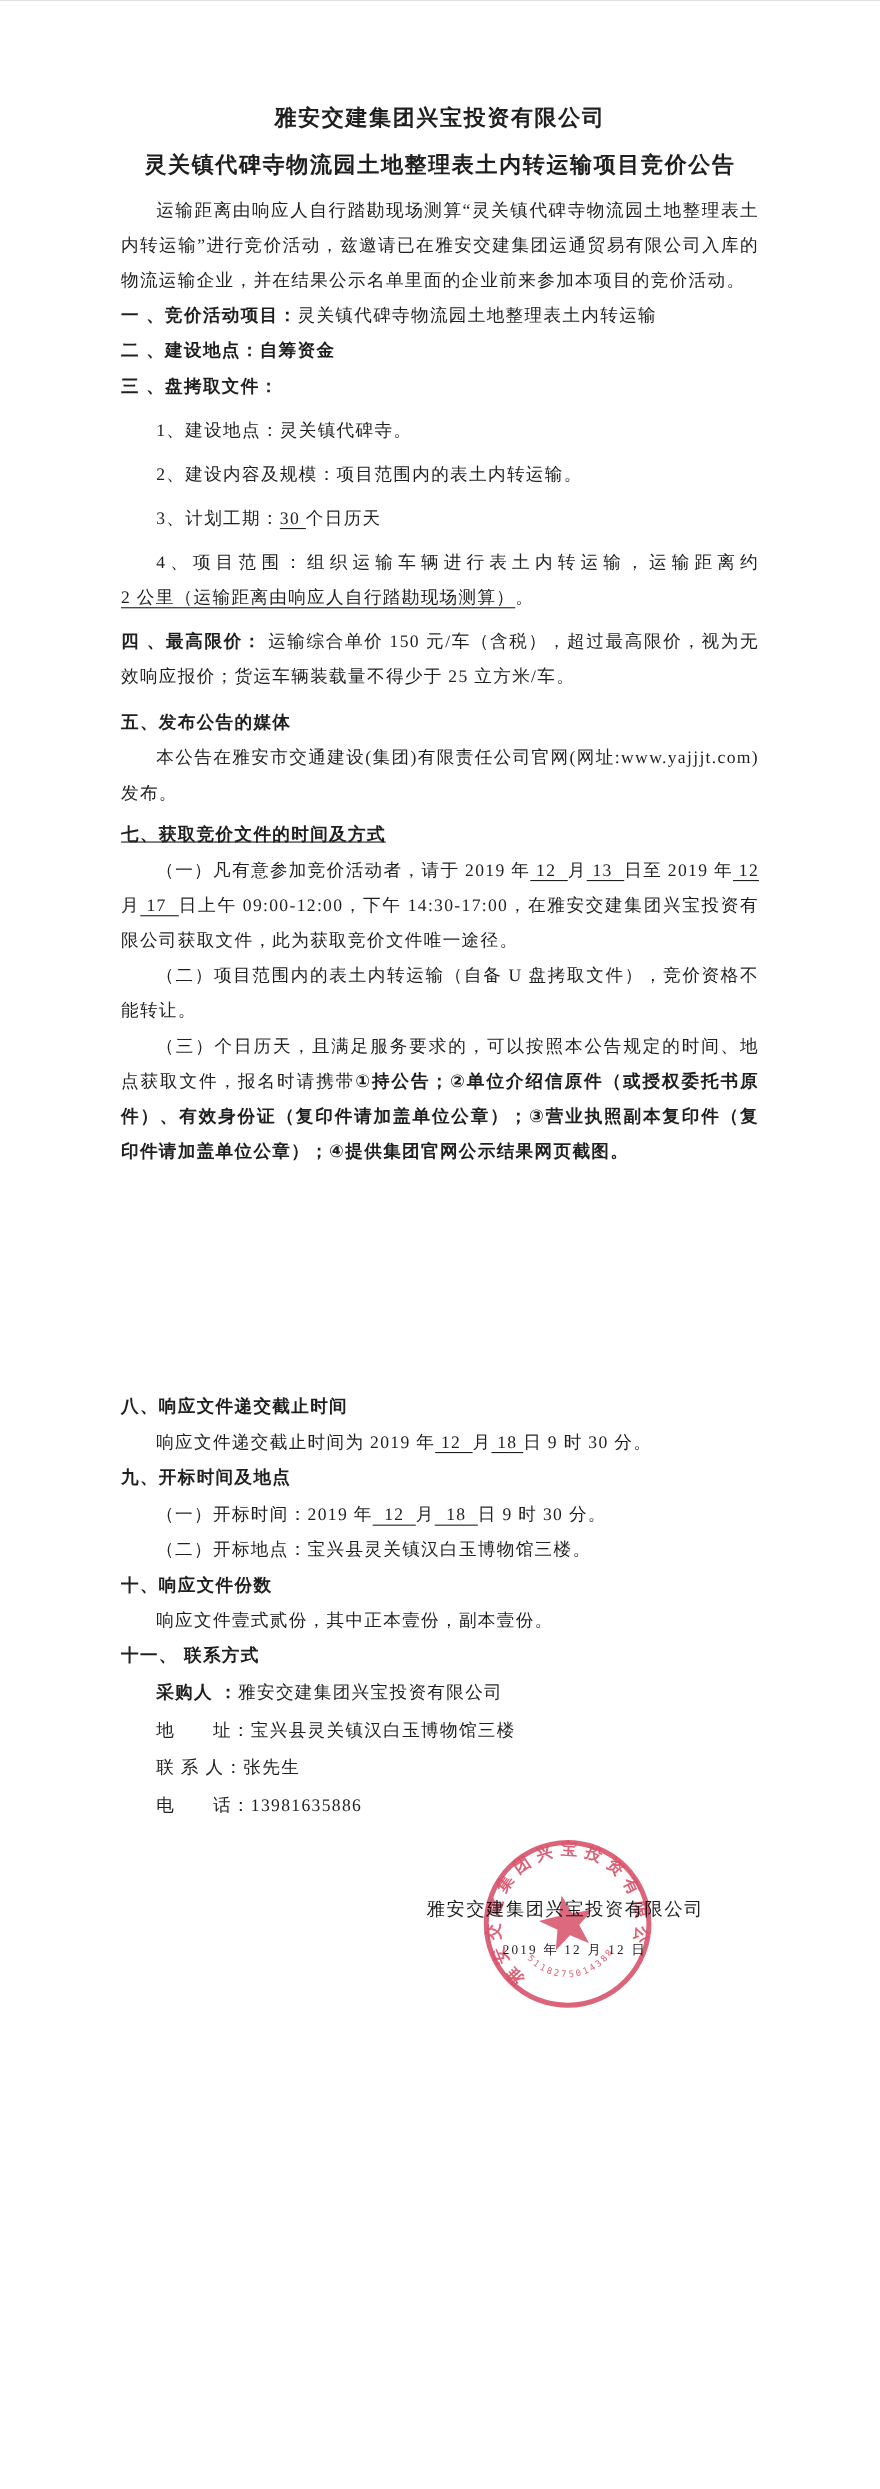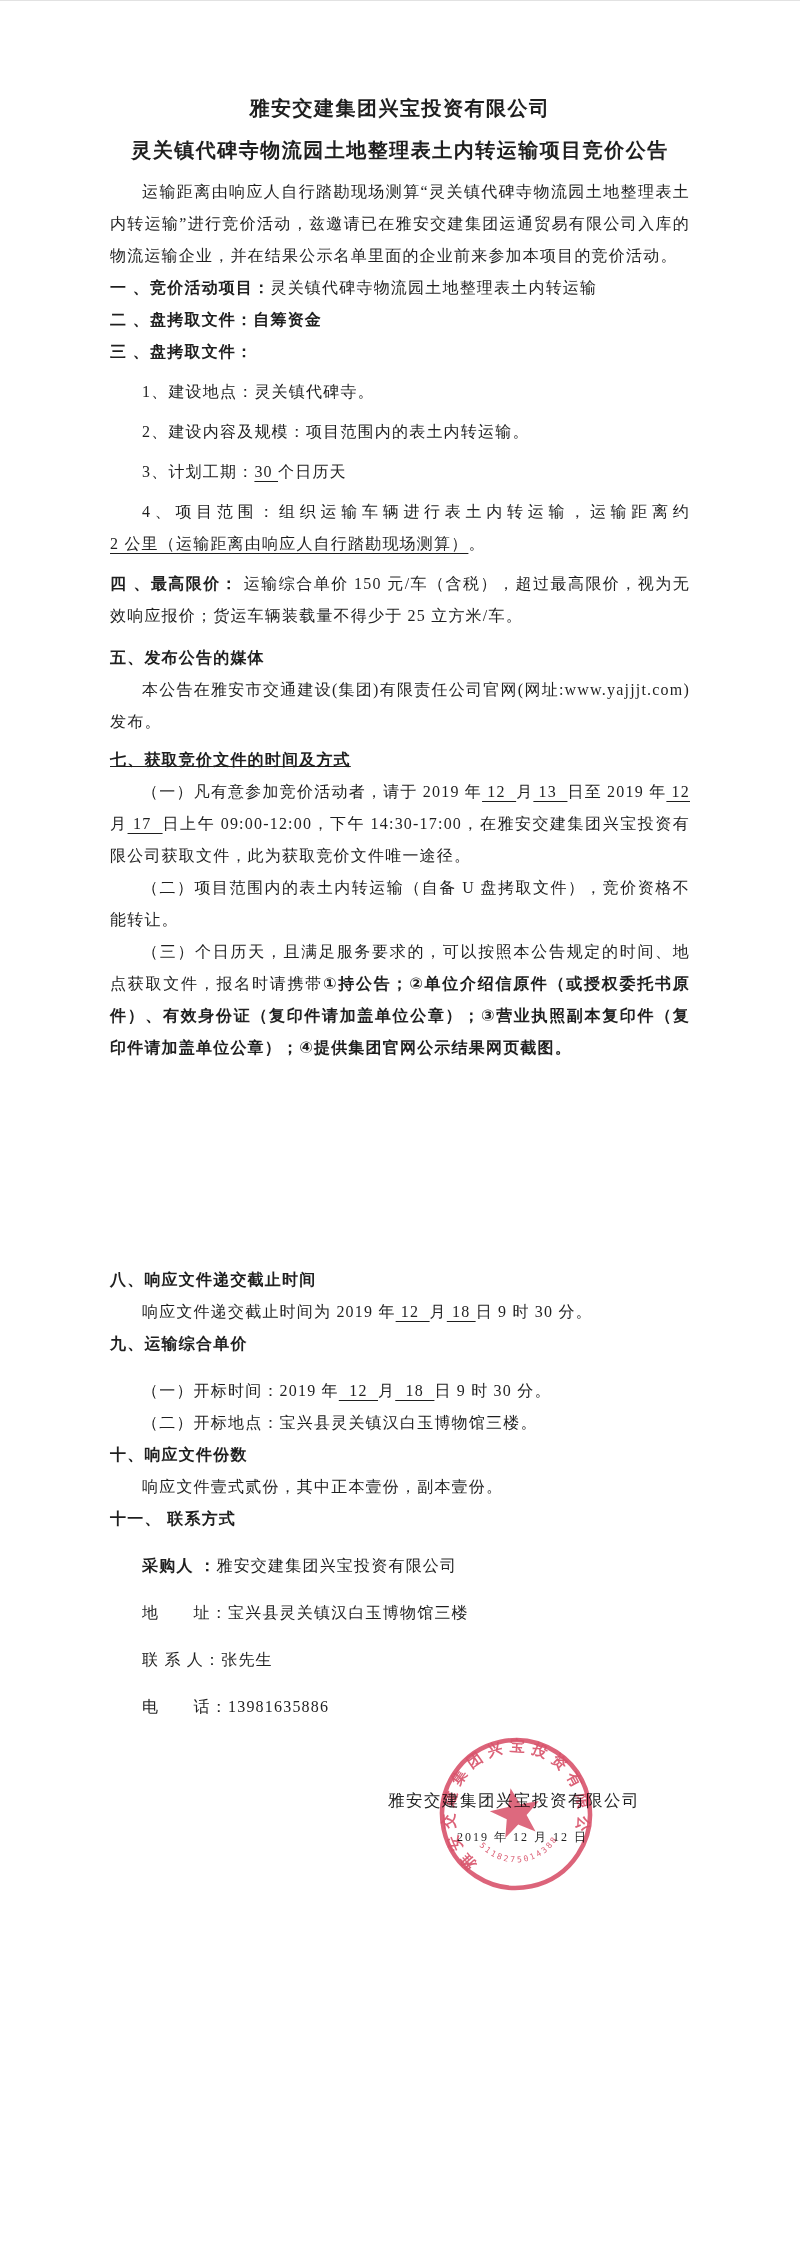--- a/index.html
+++ b/index.html
@@ -33,21 +33,21 @@
     font-weight:bold;
   }
   .b {
     font-family:"Liberation Sans","DejaVu Sans",sans-serif;
     font-weight:bold;
   }
   .u { text-decoration:underline; text-underline-offset:4px; white-space:pre; }
   .g6 { margin-top:6px;text-decoration:underline; }
   .g8 { margin-top:8px; }
   .g10 { margin-top:10px; }
-  .g2 { margin-top:15px; }
+  .g2 { margin-top:2px; }
   .spacer { height:200px; }
   .sign-area { position:relative; height:620px; margin-top:4px; }
   .stamp {
     position:absolute; left:325px; top:6px;
     width:162px; height:162px;
     transform:rotate(-12deg);
     mix-blend-mode:multiply;
     opacity:0.92;
   }
   .sign-company {
@@ -66,21 +66,21 @@
 
 <div class="doc">
 
   <div class="t1">雅安交建集团兴宝投资有限公司</div>
   <div class="t2">灵关镇代碑寺物流园土地整理表土内转运输项目竞价公告</div>
 
   <p class="ind">运输距离由响应人自行踏勘现场测算“灵关镇代碑寺物流园土地整理表土内转运输”进行竞价活动，兹邀请已在雅安交建集团运通贸易有限公司入库的物流运输企业，并在结果公示名单里面的企业前来参加本项目的竞价活动。</p>
 
   <p><span class="b">一 、竞价活动项目：</span><span>灵关镇代碑寺物流园土地整理表土内转运输</span></p>
 
-  <p class="sec">二 、盘拷取文件：自筹资金</p>
+  <p class="sec">二 、建设地点：自筹资金</p>
 
   <p class="sec">三 、盘拷取文件：</p>
 
   <p class="ind g8">1、建设地点：灵关镇代碑寺。</p>
   <p class="ind g8">2、建设内容及规模：项目范围内的表土内转运输。</p>
   <p class="ind g8"><span>3、计划工期：</span><span class="u">30 </span><span>个日历天</span></p>
   <p class="ind g8"><span>4、项目范围：组织运输车辆进行表土内转运输，运输距离约 </span><span class="u">2 公里（运输距离由响应人自行踏勘现场测算）</span><span>。</span></p>
 
   <p class="g8"><span class="b">四 、最高限价：</span><span> 运输综合单价 150 元/车（含税），超过最高限价，视为无效响应报价；货运车辆装载量不得少于 25 立方米/车。</span></p>
 
@@ -90,21 +90,21 @@
   <p class="sec g6">七、获取竞价文件的时间及方式</p>
   <p class="ind"><span>（一）凡有意参加竞价活动者，请于 2019 年</span><span class="u"> 12  </span><span>月</span><span class="u"> 13  </span><span>日至 2019 年</span><span class="u"> 12</span><span>月</span><span class="u"> 17  </span><span>日上午 09:00-12:00，下午 14:30-17:00，在雅安交建集团兴宝投资有限公司获取文件，此为获取竞价文件唯一途径。</span></p>
   <p class="ind">（二）项目范围内的表土内转运输（自备 U 盘拷取文件），竞价资格不能转让。</p>
   <p class="ind"><span>（三）个日历天，且满足服务要求的，可以按照本公告规定的时间、地点获取文件，报名时请携带</span><span class="b">①持公告；②单位介绍信原件（或授权委托书原件）、有效身份证（复印件请加盖单位公章）；③营业执照副本复印件（复印件请加盖单位公章）；④提供集团官网公示结果网页截图。</span></p>
 
   <div class="spacer"></div>
 
   <p class="sec">八、响应文件递交截止时间</p>
   <p class="ind"><span>响应文件递交截止时间为 2019 年</span><span class="u"> 12  </span><span>月</span><span class="u"> 18 </span><span>日 9 时 30 分。</span></p>
 
-  <p class="sec">九、运输综合单价</p>
+  <p class="sec">九、开标时间及地点</p>
   <p class="ind g2"><span>（一）开标时间：2019 年</span><span class="u">  12  </span><span>月</span><span class="u">  18  </span><span>日 9 时 30 分。</span></p>
   <p class="ind">（二）开标地点：宝兴县灵关镇汉白玉博物馆三楼。</p>
 
   <p class="sec">十、响应文件份数</p>
   <p class="ind">响应文件壹式贰份，其中正本壹份，副本壹份。</p>
 
   <p class="sec">十一、 联系方式</p>
   <p class="ind g2"><span class="b">采购人 ：</span><span>雅安交建集团兴宝投资有限公司</span></p>
   <p class="ind g2"><span>地　　址：</span><span>宝兴县灵关镇汉白玉博物馆三楼</span></p>
   <p class="ind g2"><span>联 系 人：</span><span>张先生</span></p>

